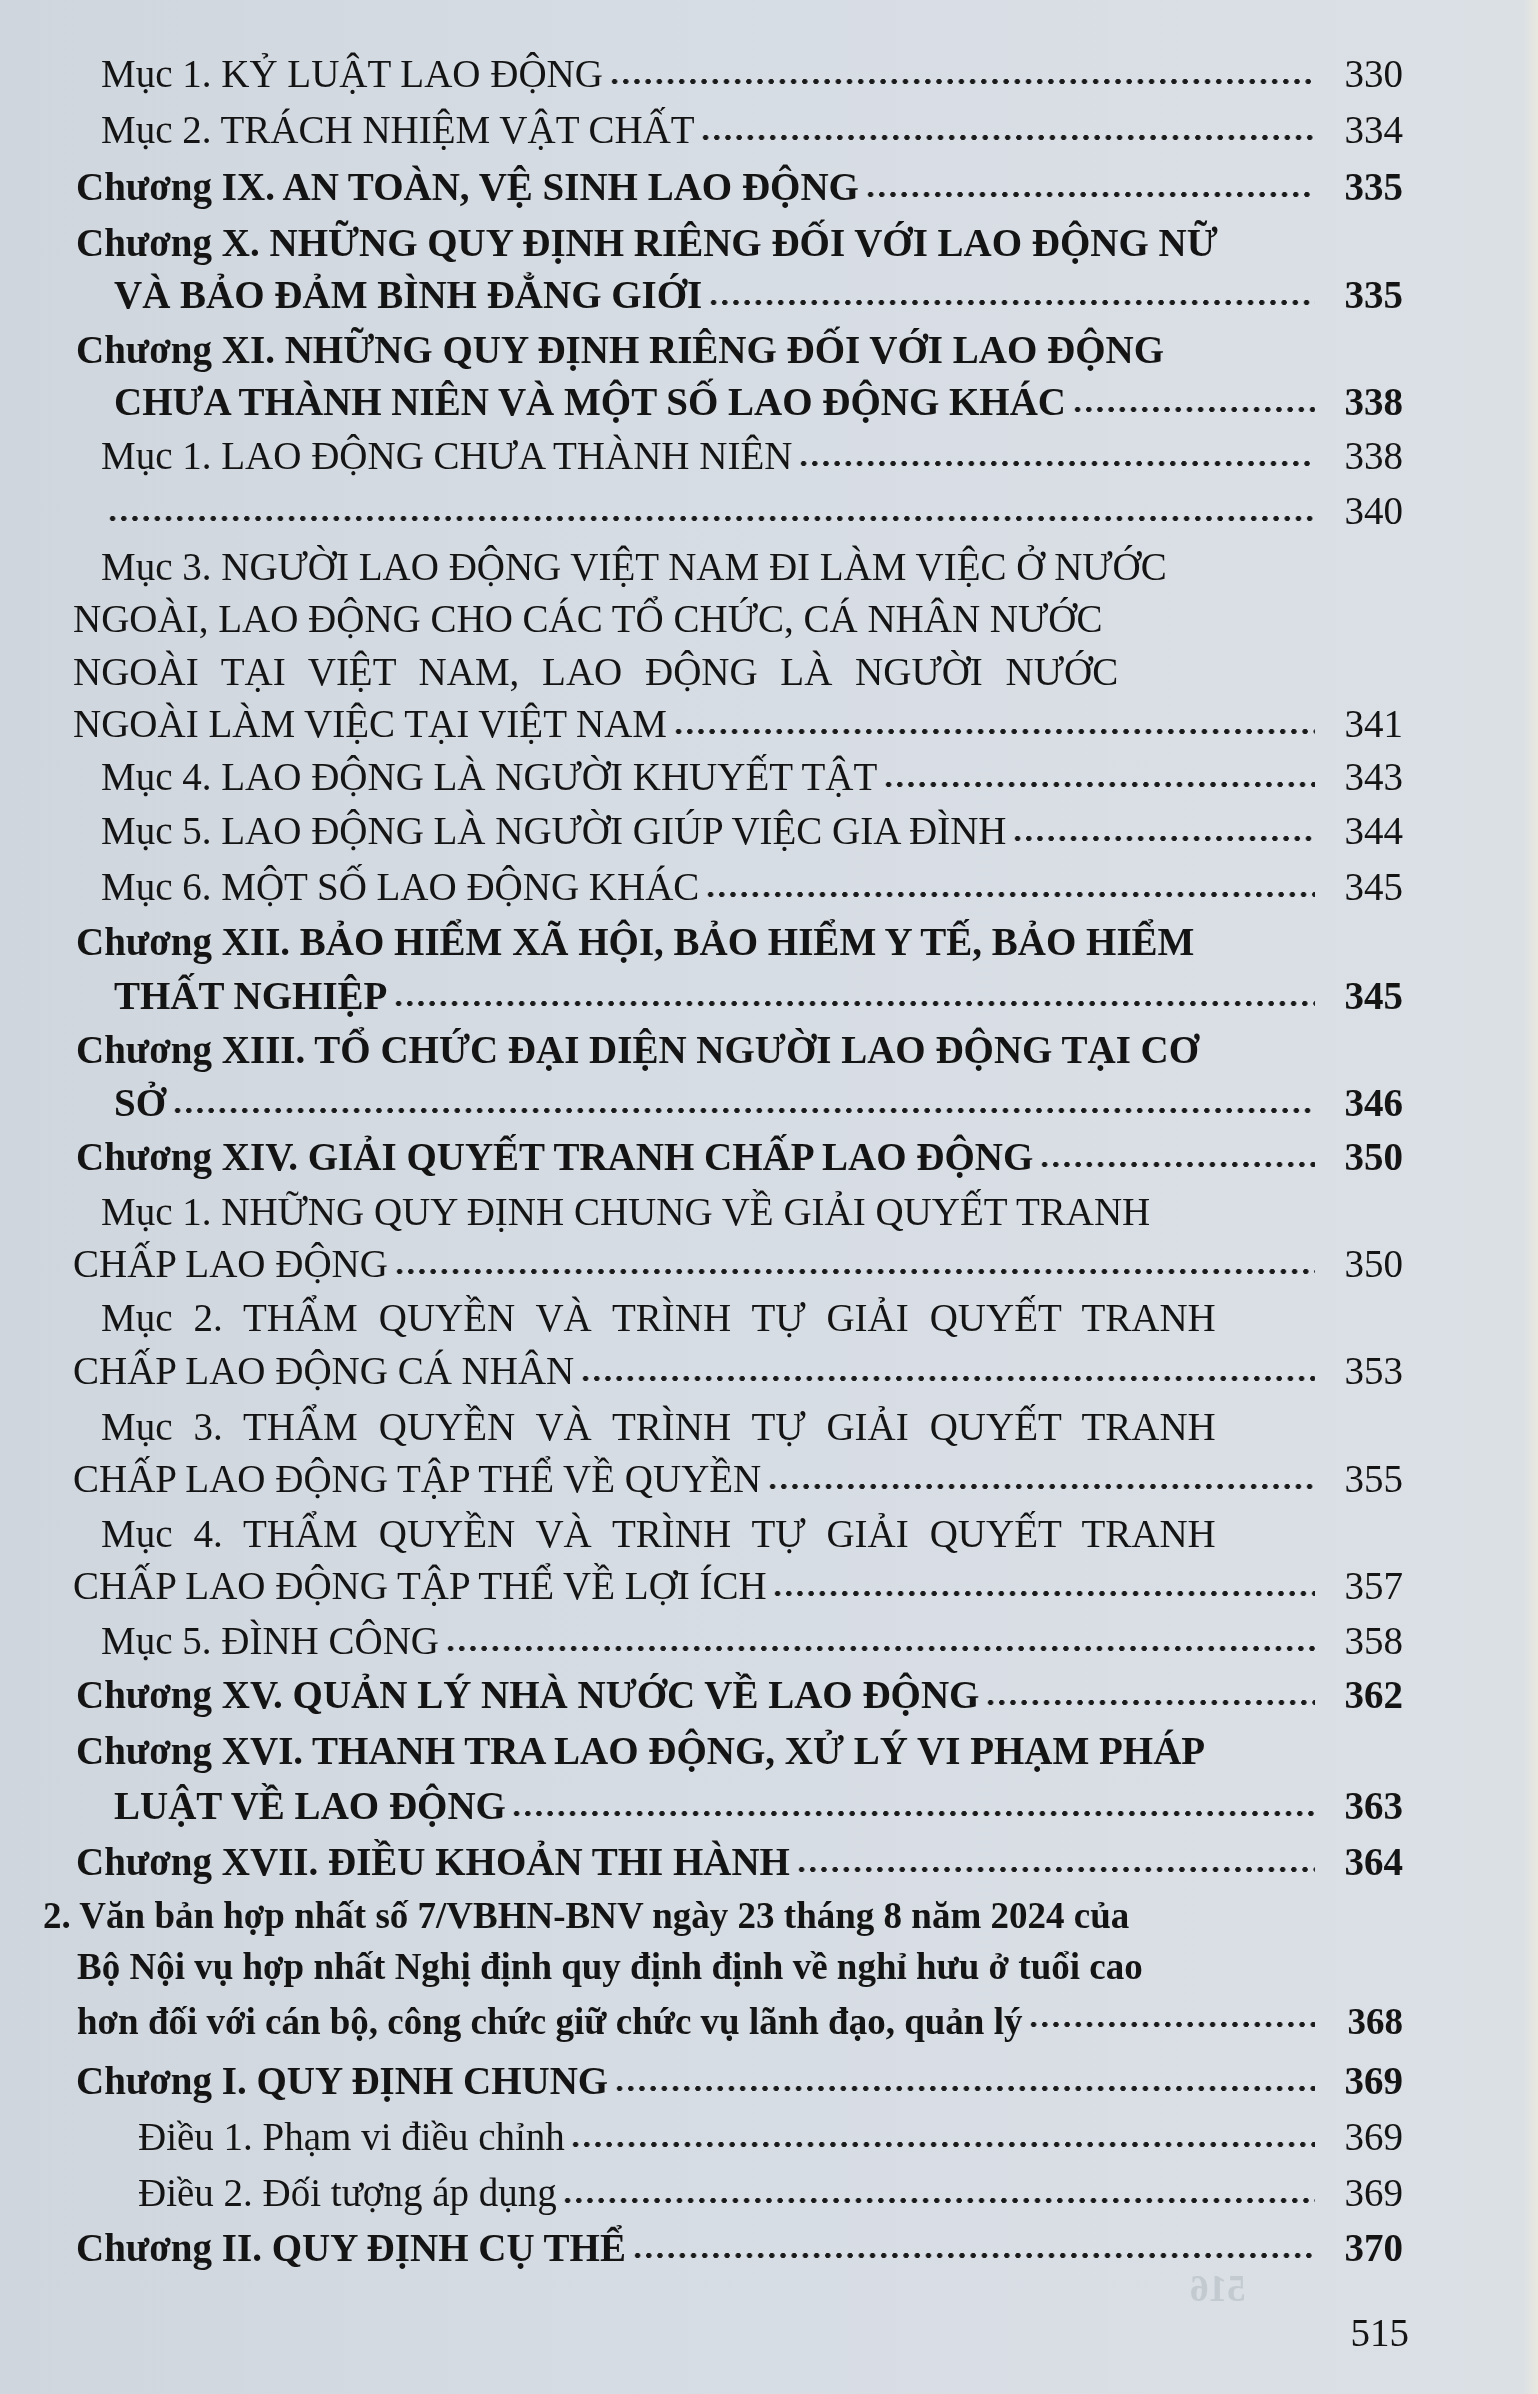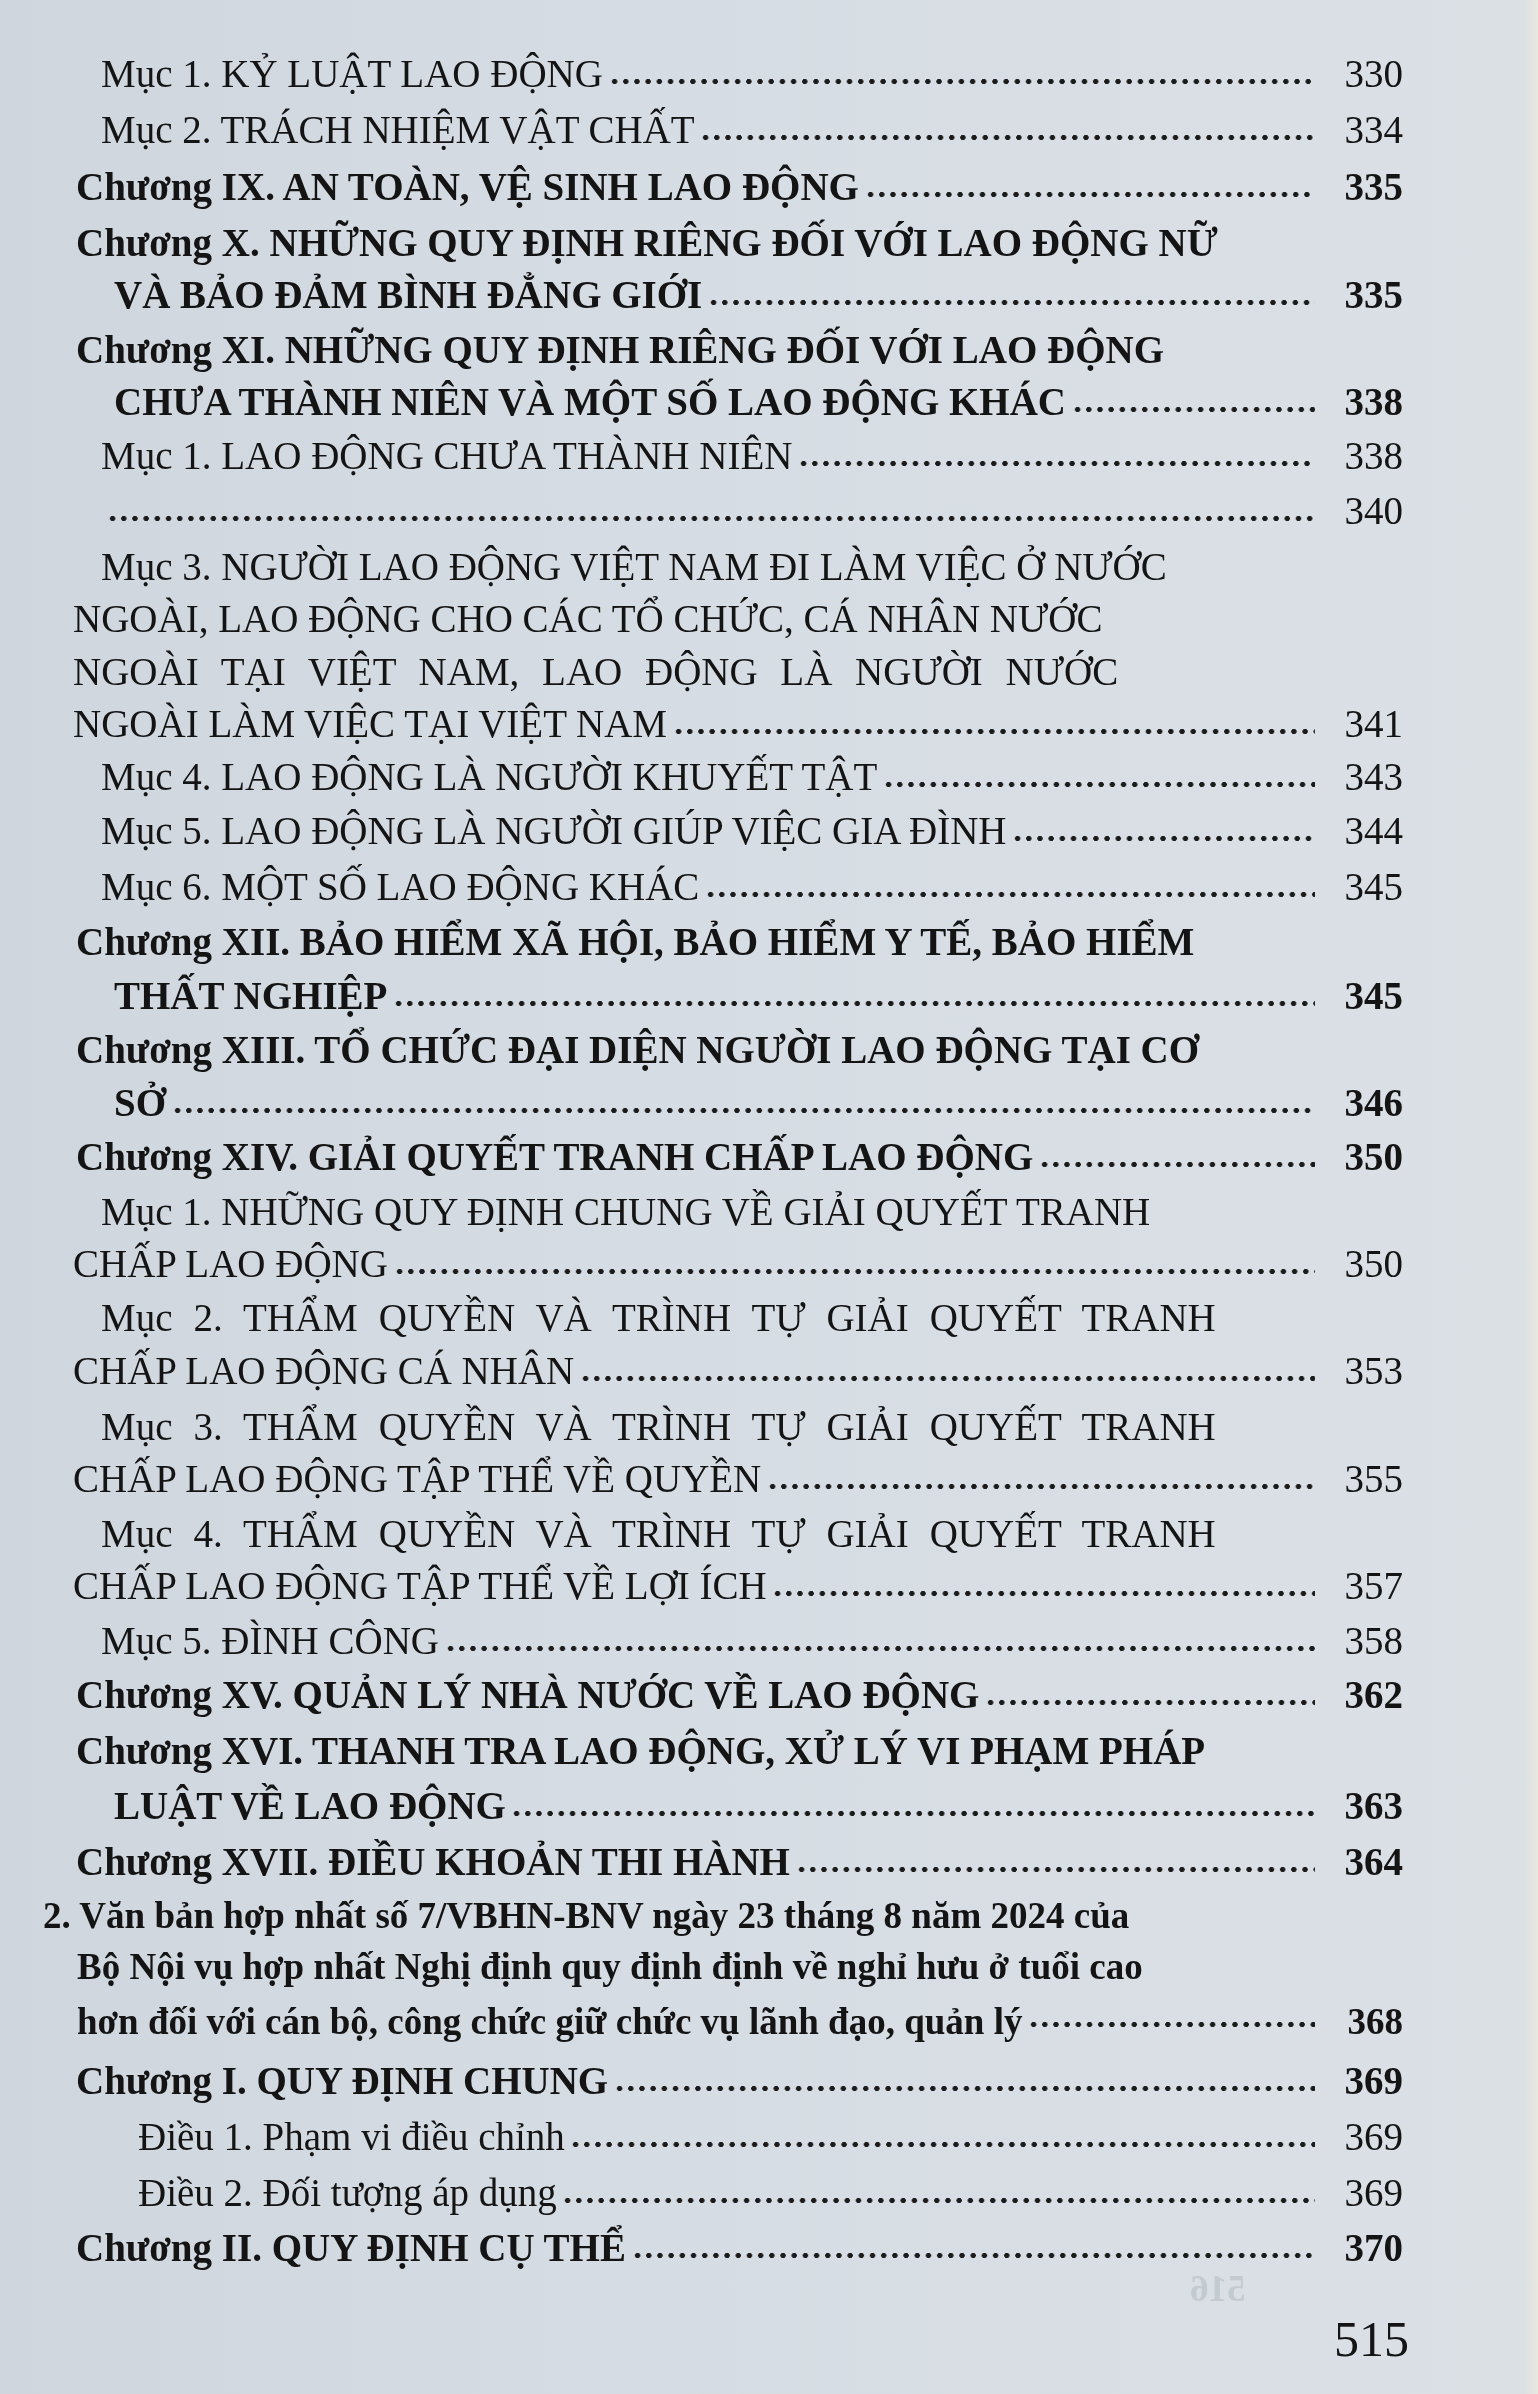--- a/index.html
+++ b/index.html
@@ -24,21 +24,21 @@
   }
   .line .pg { flex:0 0 auto; width:82px; text-align:right; }
   .b { font-weight:bold;margin-left:13px; }
   .lvl-ch { padding-left:63px; padding-right:129px; }
   .lvl-ch-cont { padding-left:101px; padding-right:129px; }
   .lvl-muc { padding-left:101px; padding-right:129px; }
   .lvl-muc-cont { padding-left:73px; padding-right:129px; }
   .lvl-item { padding-left:30px; padding-right:129px; }
   .lvl-item-cont { padding-left:64px; padding-right:129px;align-items:center; }
   .lvl-dieu { padding-left:98px; padding-right:129px;margin-left:40px; }
-  .pagenum { position:absolute; right:129px; top:2310px; font-size:50px; }
+  .pagenum { position:absolute; right:129px; top:2310px; font-size:39px; }
   .ghost { position:absolute; color:rgba(120,130,140,0.22); font-size:37px; font-weight:bold; }
 </style>
 </head>
 <body>
 
 <div style="position:absolute;inset:0;">
 
   <div class="ghost" style="left:1190px;top:2267px;transform:scaleX(-1);">516</div>
 
   <div>

